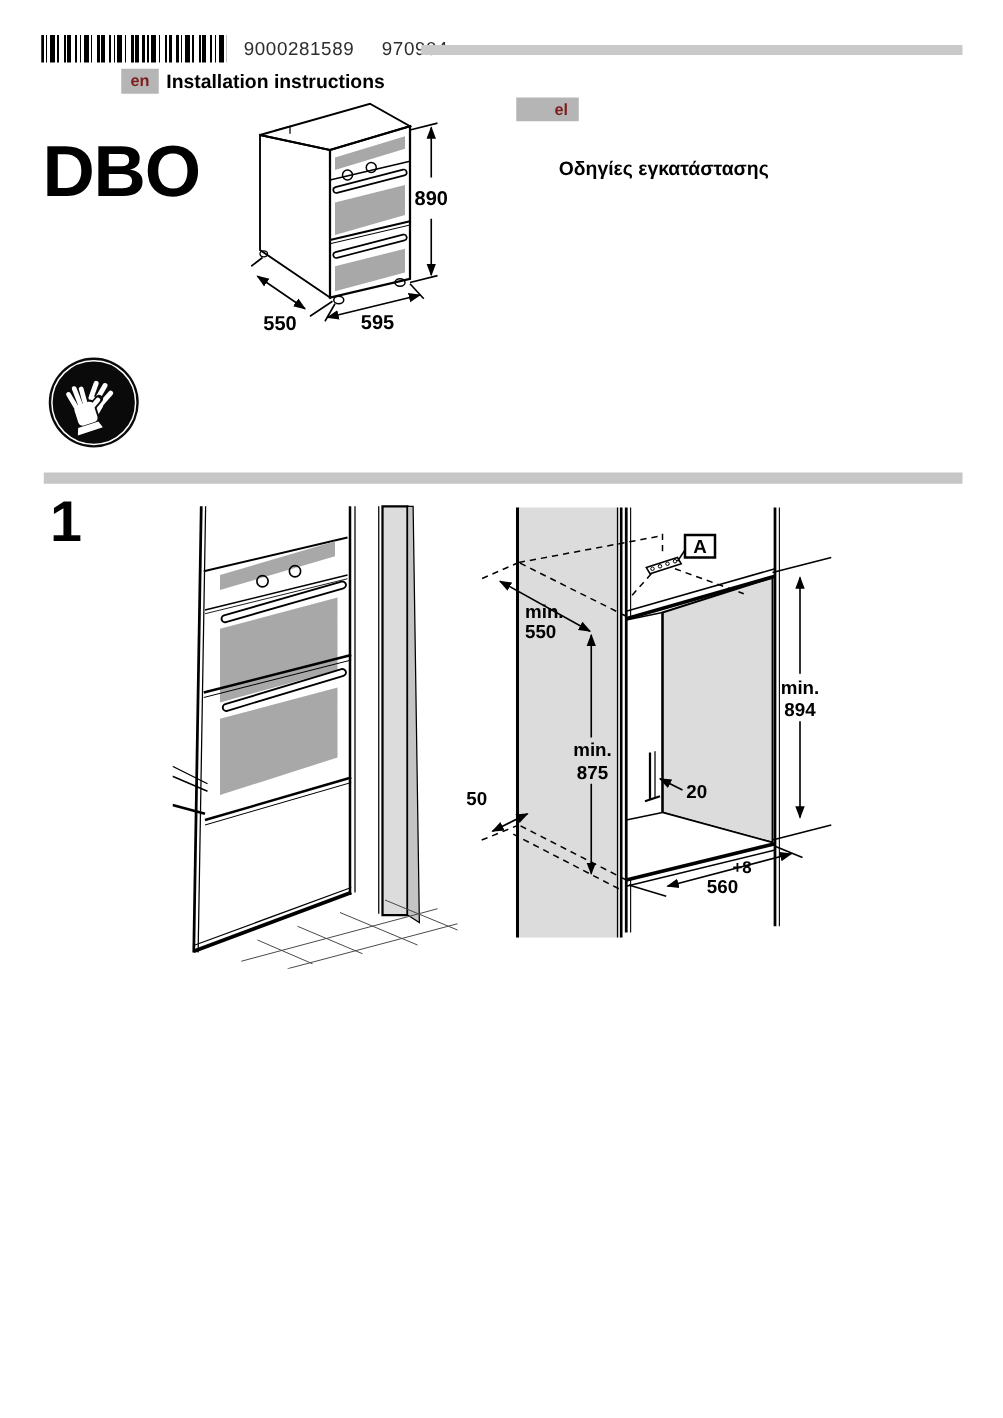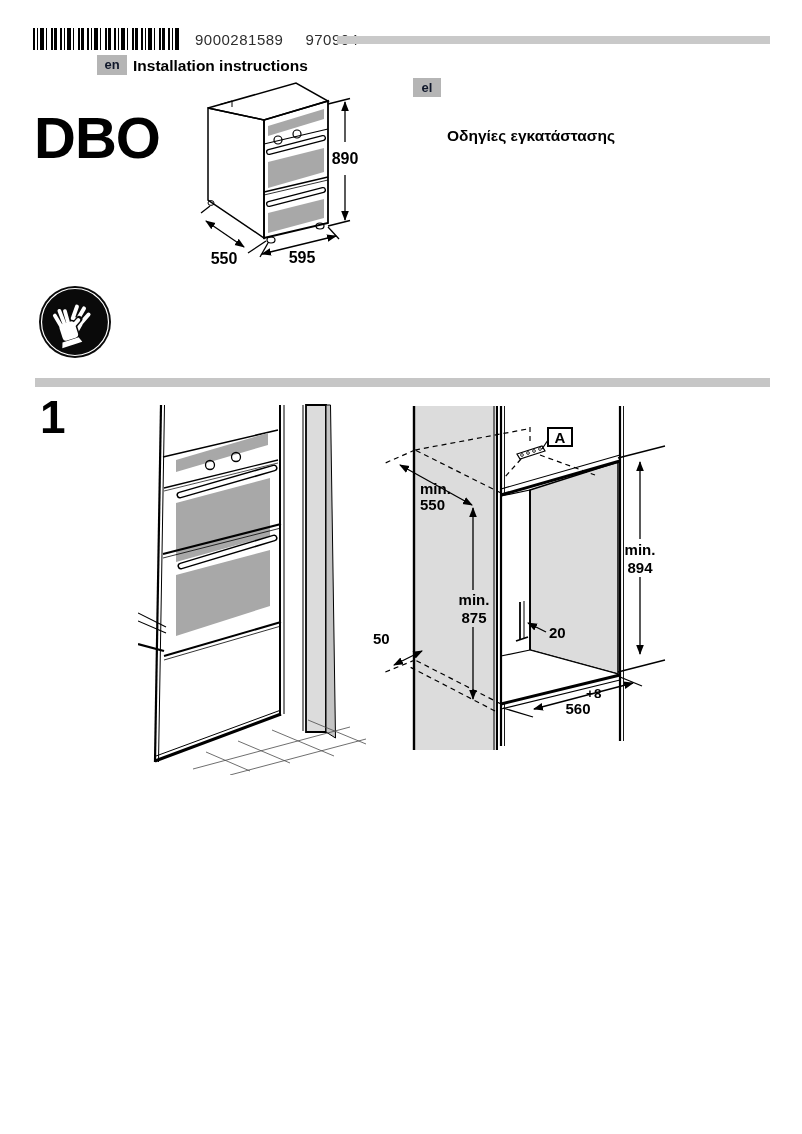--- a/index.html
+++ b/index.html
@@ -8,24 +8,24 @@
   .abs{position:absolute;}
   
   .barcode{left:33px;top:28px;width:148px;height:22px;
     background:repeating-linear-gradient(90deg,
       #000 0 2px,#fff 2px 4px,#000 4px 5px,#fff 5px 7px,
       #000 7px 11px,#fff 11px 13px,#000 13px 14px,#fff 14px 18px,
       #000 18px 20px,#fff 20px 21px,#000 21px 24px,#fff 24px 27px);}
   .code-line{left:195px;top:31px;font-size:15px;color:#2e2e2e;letter-spacing:.5px;}
   .code-line span{margin-right:22px;}
   .head-rule{left:337px;top:36px;width:433px;height:8px;background:#c9c9c9;}
-  .lang-badge{display:inline-block;background:#b5b5b5;color:#0f172a;font-weight:bold;
+  .lang-badge{display:inline-block;background:#b5b5b5;color:#7f1d1d;font-weight:bold;
       font-size:13px;text-align:center;line-height:20px;}
   .badge-en{left:97px;top:55px;width:30px;height:20px;}
-  .badge-el{left:413px;top:78px;width:28px;height:19px;line-height:19px;}
+  .badge-el{left:413px;top:78px;width:28px;height:19px;line-height:19px;padding-left:22px;}
   .lang-title{font-weight:bold;font-size:15.5px;}
   .title-en{left:133px;top:57px;text-align:center;}
   .title-el{left:447px;top:79px;margin-top:48px;}
   .model{left:34px;top:74px;font-size:58px;font-weight:bold;letter-spacing:-1px;margin-top:30px;}
   .divider{left:35px;top:378px;width:735px;height:9px;background:#c6c6c6;}
   .step-num{left:40px;top:390px;font-size:46px;font-weight:bold;}
   svg text{font-family:"Liberation Sans",sans-serif;font-weight:bold;fill:#000;}
   .t16{font-size:16px;} .t15{font-size:15px;} .t13{font-size:13.5px;}
   .ln{stroke:#000;fill:none;}
   .dash{stroke:#000;fill:none;stroke-width:1.2;stroke-dasharray:5 4;}

